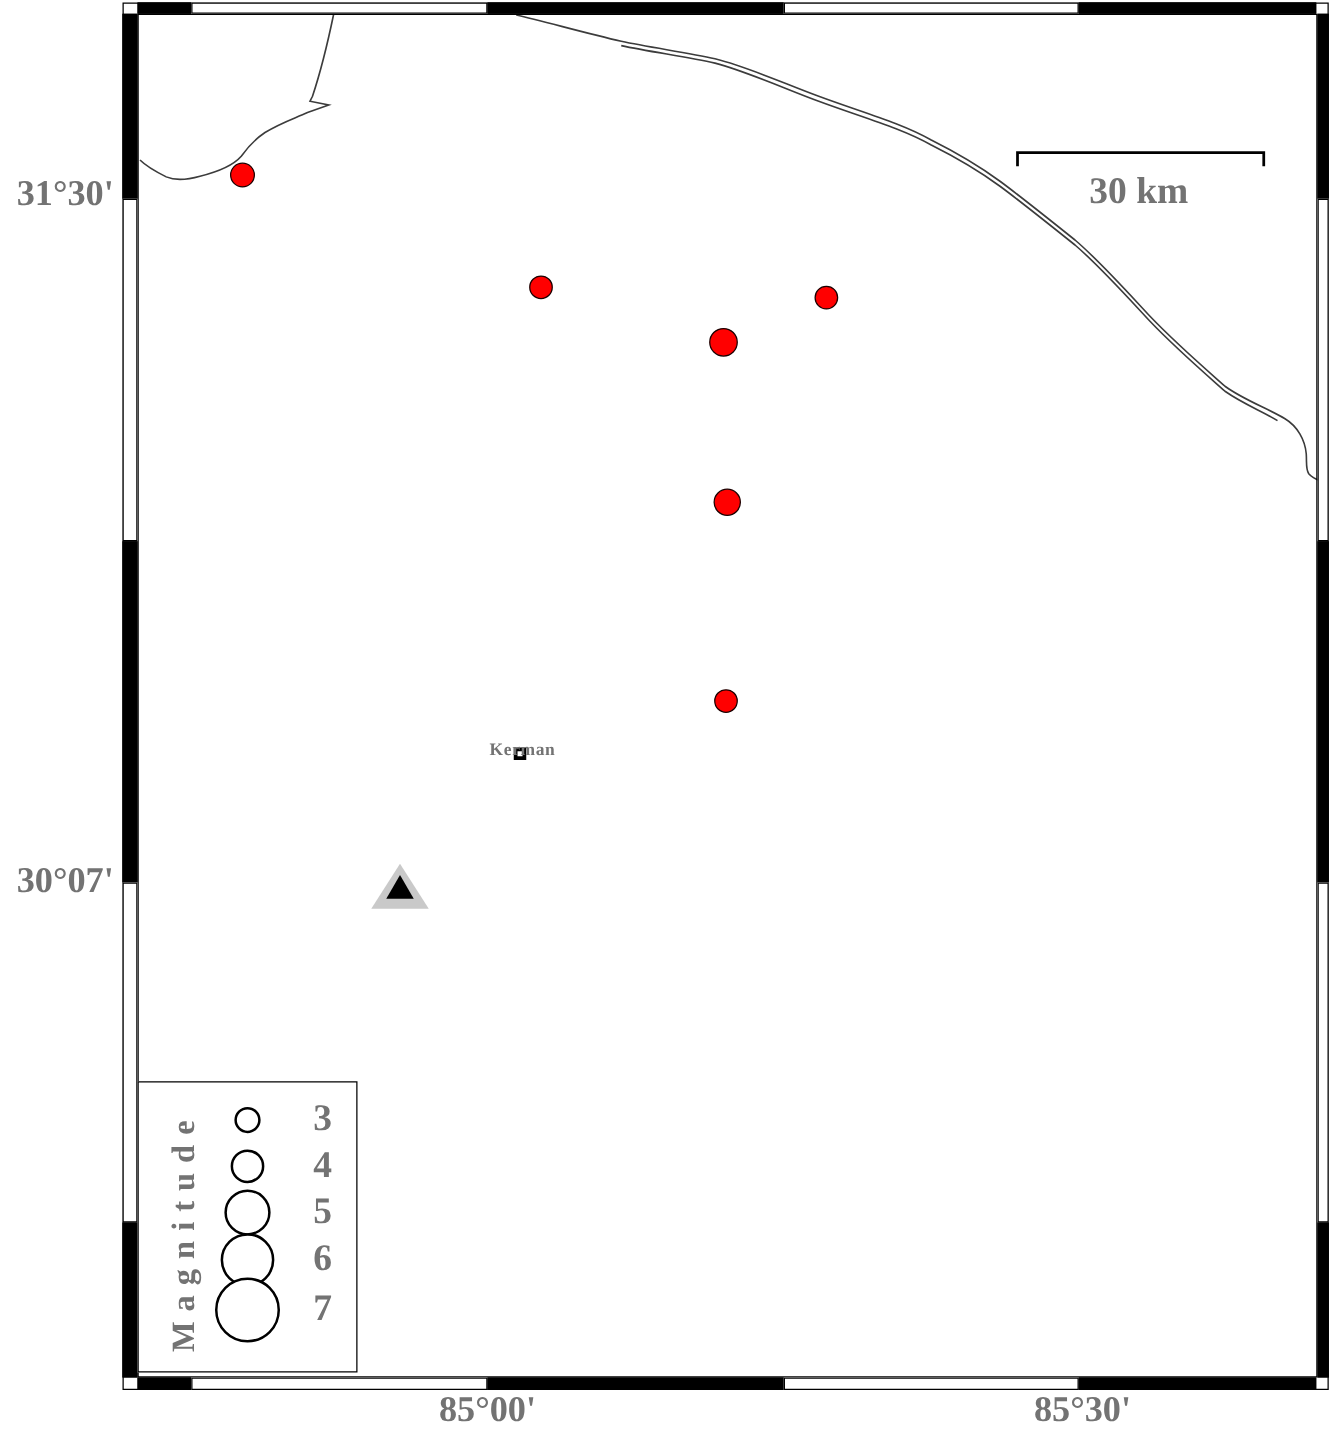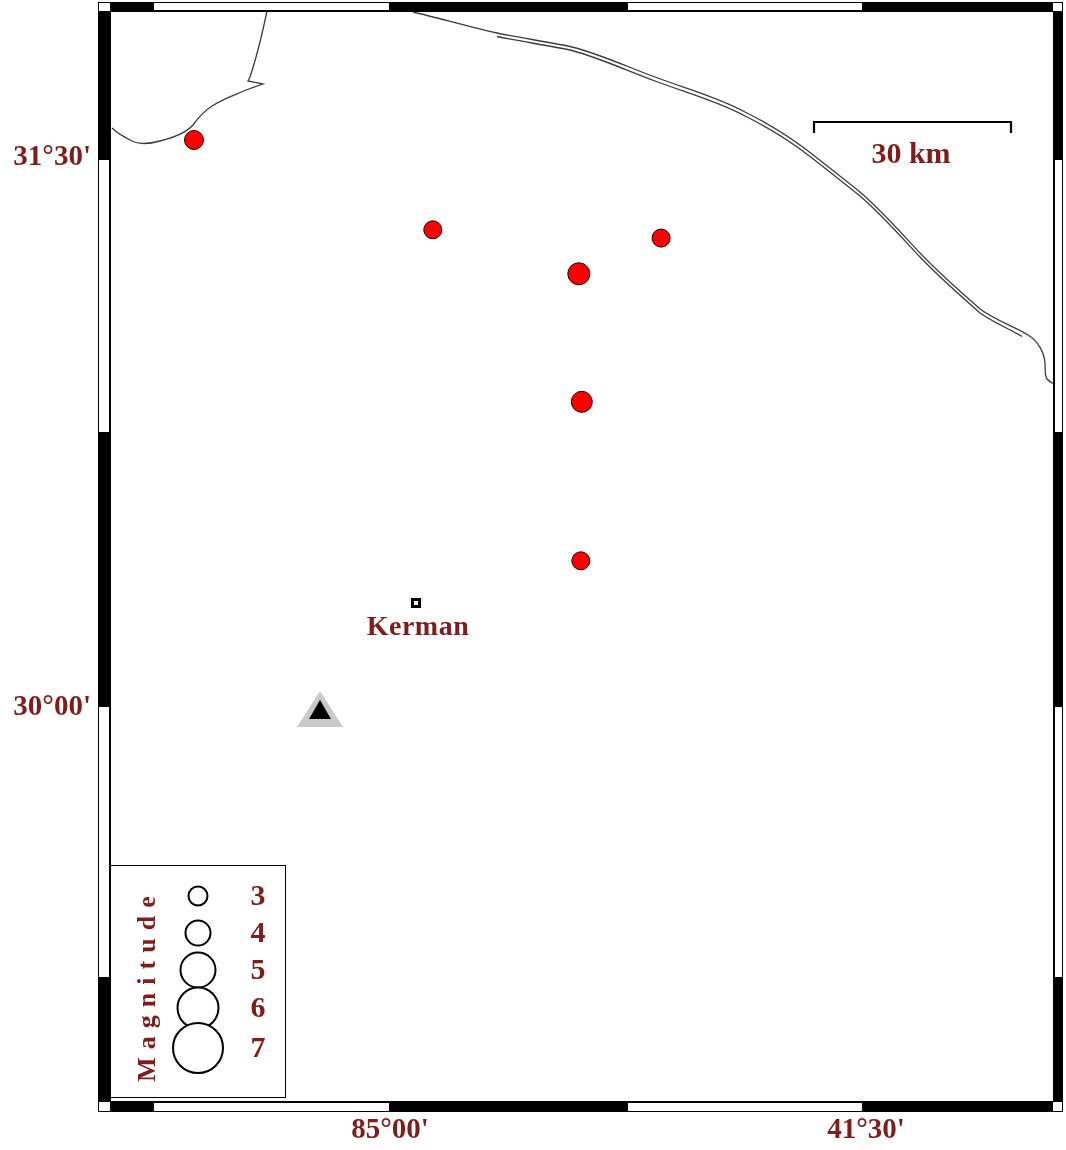--- a/index.html
+++ b/index.html
@@ -1,29 +1,29 @@
 <!DOCTYPE html>
 <html><head>
 <meta charset="utf-8">
 <style>
   html,body{margin:0;padding:0;background:#fff;}
   .canvas{position:relative;width:1066px;height:1150px;background:#fff;overflow:hidden;
-          font-family:"Liberation Serif","DejaVu Serif",serif;color:#7f1d1d;}
+          font-family:"Liberation Serif","DejaVu Serif",serif;color:#737373;}
   .frame-rect{position:absolute;border:1.5px solid #000;box-sizing:border-box;background:transparent;}
   #frame-outer{left:98px;top:2px;width:965px;height:1110px;}
   #frame-inner{left:110px;top:11px;width:944px;height:1091px;}
   .fseg{position:absolute;background:#fff;border:1px solid #000;box-sizing:border-box;}
   .fseg.black{background:#000;}
   .maplabel{position:absolute;font-weight:bold;white-space:nowrap;}
   .label-lat{left:0;width:91px;text-align:right;font-size:29px;transform:translateY(-52%);}
   #lat-0{top:156px;} #lat-1{top:706px;}
   .label-lon{top:1112px;font-size:29px;transform:translateX(-50%);}
   #lon-0{left:390px;} #lon-1{left:866px;}
   #scale-label{left:911px;top:136px;font-size:30px;transform:translateX(-50%);}
-  #city-label{left:418px;top:610px;font-size:28px;transform:translateX(-50%);letter-spacing:0.5px;}
+  #city-label{left:418px;top:593px;font-size:14px;transform:translateX(-50%);letter-spacing:0.5px;}
   .city-marker{position:absolute;left:411px;top:598px;width:10px;height:10px;box-sizing:border-box;
                background:#fff;border:3px solid #000;}
   .quake{position:absolute;border-radius:50%;box-sizing:border-box;border:1.5px solid #1a0000;
          transform:translate(-50%,-50%);}
   .legend-box{position:absolute;left:110px;top:865px;width:176px;height:233px;box-sizing:border-box;
               background:#fff;border:1.6px solid #000;}
   #legend-title{left:147px;top:985px;font-size:26px;letter-spacing:8px;
                 transform:translate(-50%,-50%) rotate(-90deg);}
   .legend-circle{position:absolute;border:2.6px solid #000;border-radius:50%;background:#fff;
                  box-sizing:border-box;transform:translate(-50%,-50%);}
@@ -75,23 +75,23 @@
       <div class="fseg" style="left: 627px; top: 1102px; width: 236px; height: 10px;"></div>
       <div class="fseg" style="left: 98px; top: 706px; width: 12px; height: 272px;"></div>
       <div class="fseg" style="left: 1054px; top: 706px; width: 9px; height: 272px;"></div>
       <div class="fseg black" style="left: 863px; top: 2px; width: 190px; height: 9px;"></div>
       <div class="fseg black" style="left: 863px; top: 1102px; width: 190px; height: 10px;"></div>
       <div class="fseg black" style="left: 98px; top: 978px; width: 12px; height: 124px;"></div>
       <div class="fseg black" style="left: 1054px; top: 978px; width: 9px; height: 124px;"></div>
     </div>
 
   <div id="lat-0" class="maplabel label-lat">31°30'</div>
-  <div id="lat-1" class="maplabel label-lat">30°00'</div>
+  <div id="lat-1" class="maplabel label-lat">30°07'</div>
   <div id="lon-0" class="maplabel label-lon">85°00'</div>
-  <div id="lon-1" class="maplabel label-lon">41°30'</div>
+  <div id="lon-1" class="maplabel label-lon">85°30'</div>
 
   <div id="scale-label" class="maplabel">30 km</div>
 
   <div class="city-marker"></div>
   <div id="city-label" class="maplabel">Kerman</div>
 
   <div id="quake-layer">
       <div class="quake" style="left: 194px; top: 140px; width: 20px; height: 20px; background: rgb(255, 0, 0);"></div>
       <div class="quake" style="left: 433px; top: 230px; width: 19.4px; height: 19.4px; background: rgb(255, 0, 0);"></div>
       <div class="quake" style="left: 661px; top: 238px; width: 18.8px; height: 18.8px; background: rgb(255, 0, 0);"></div>

